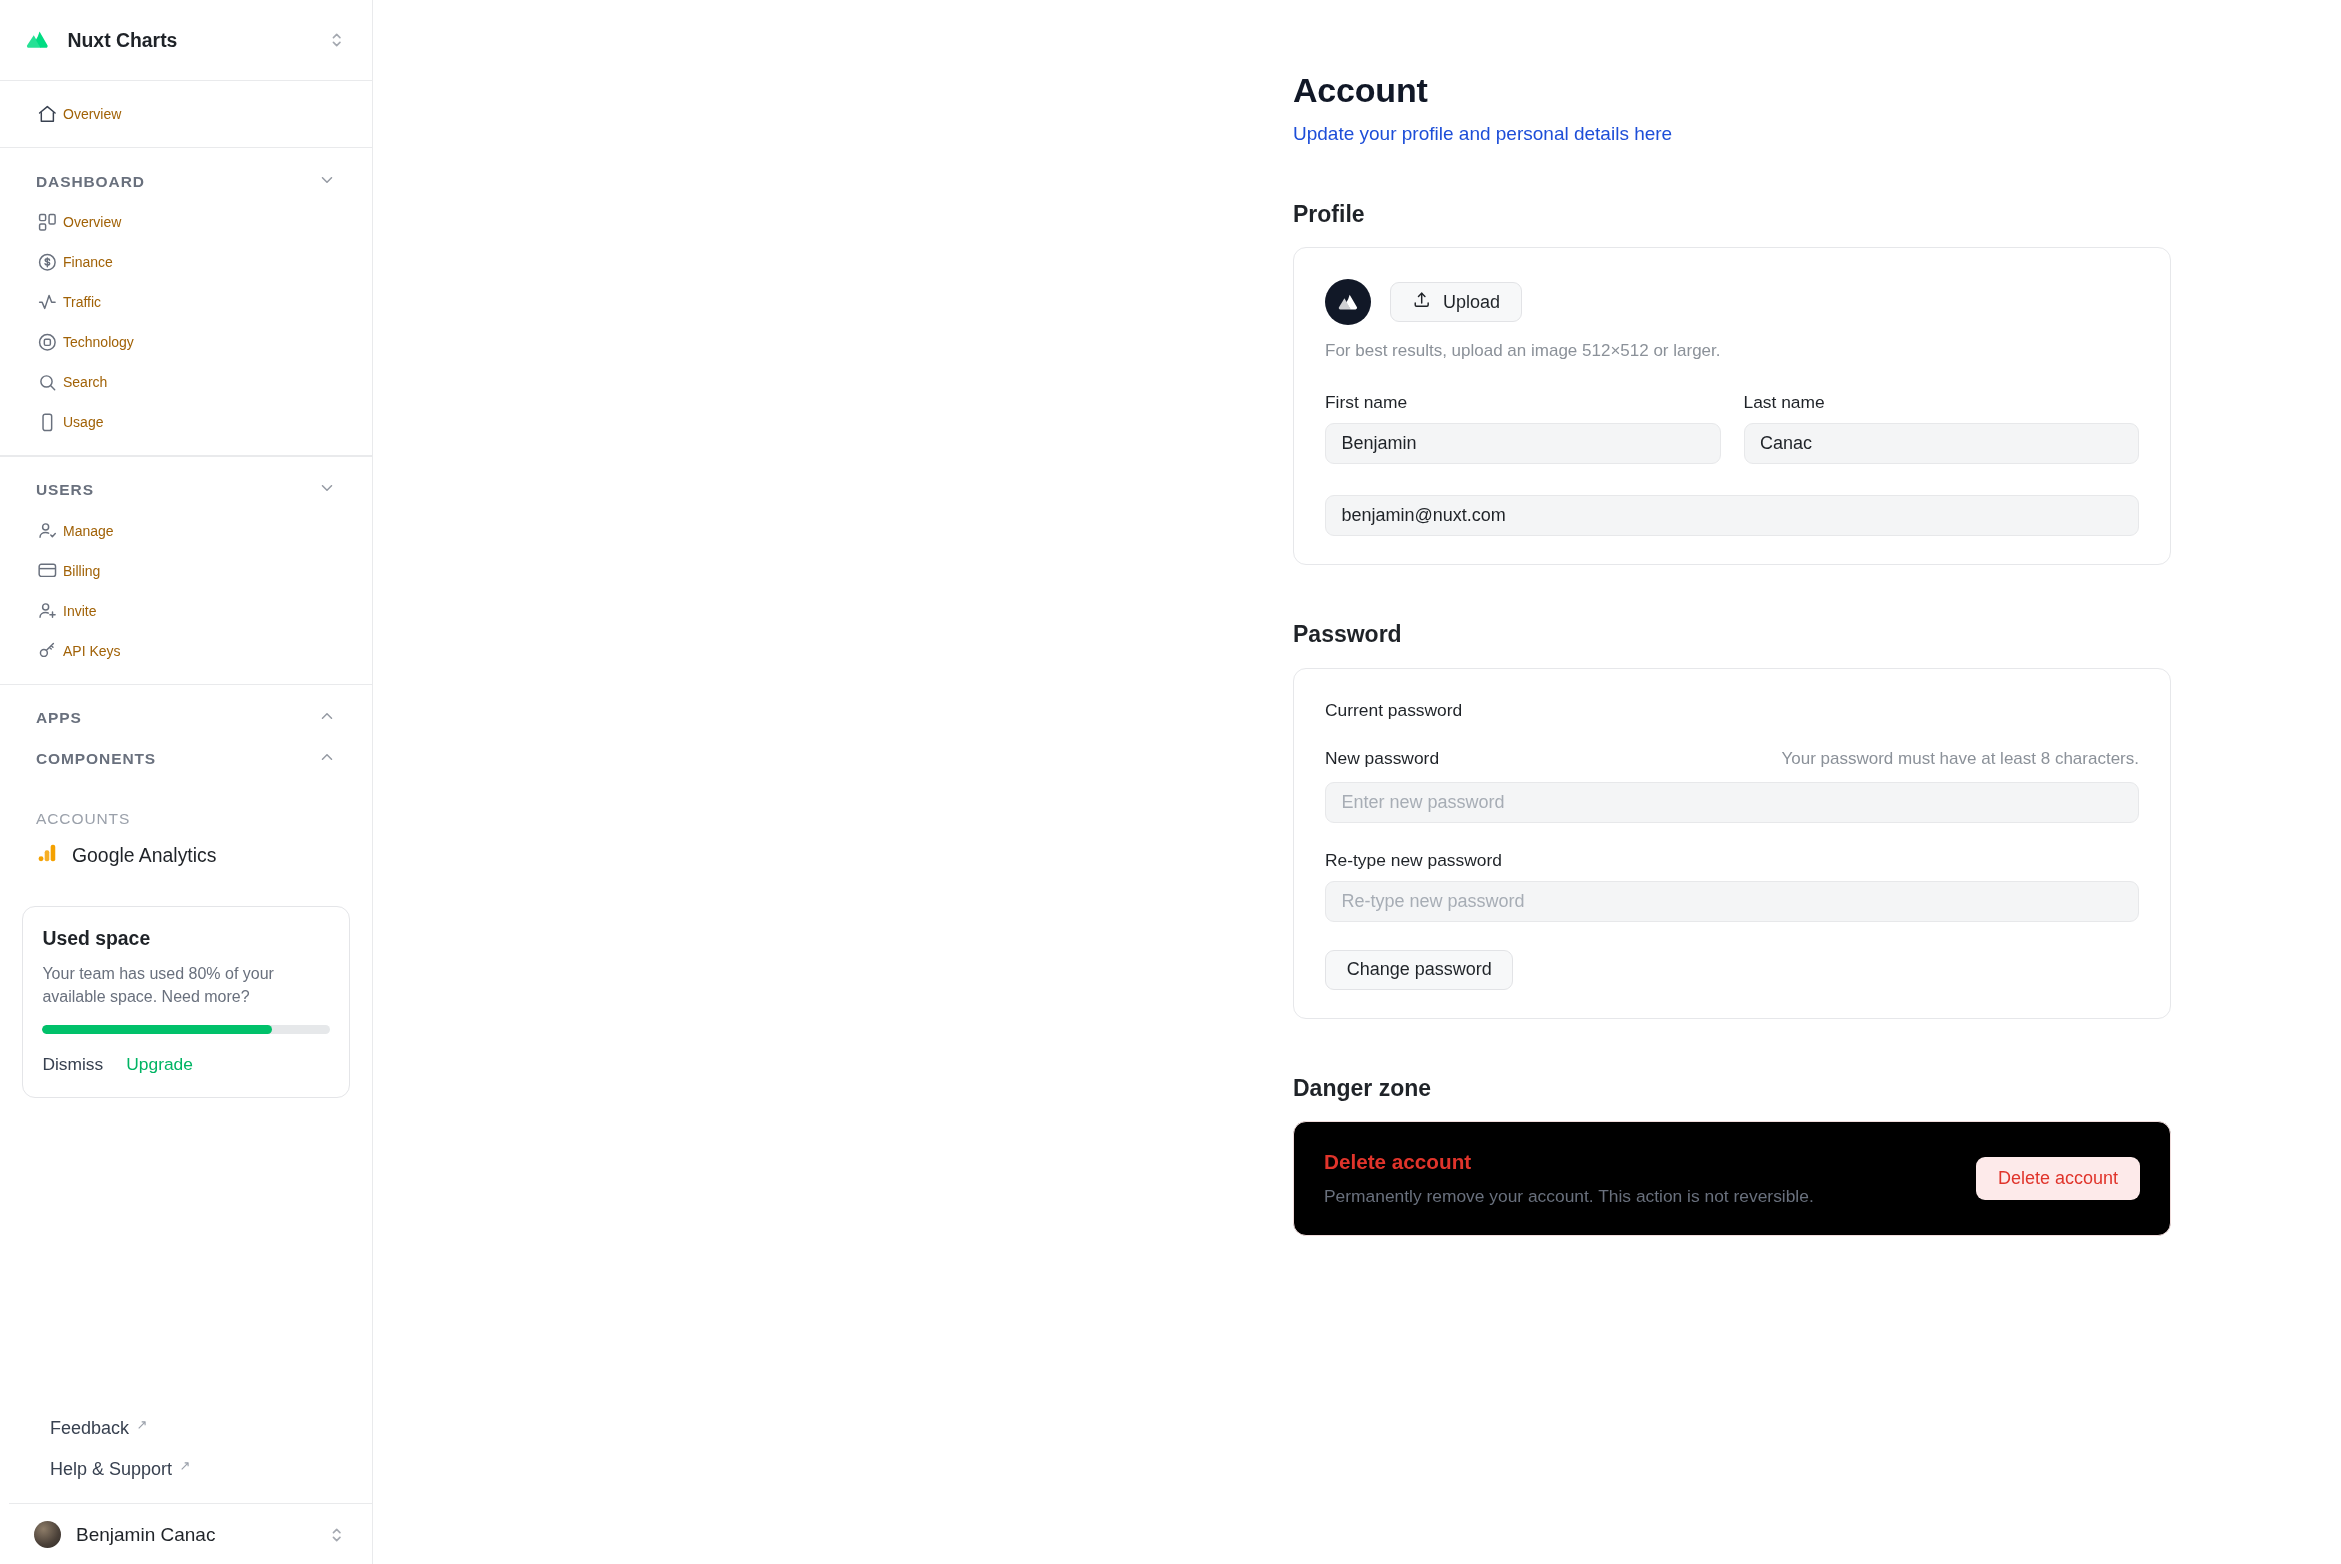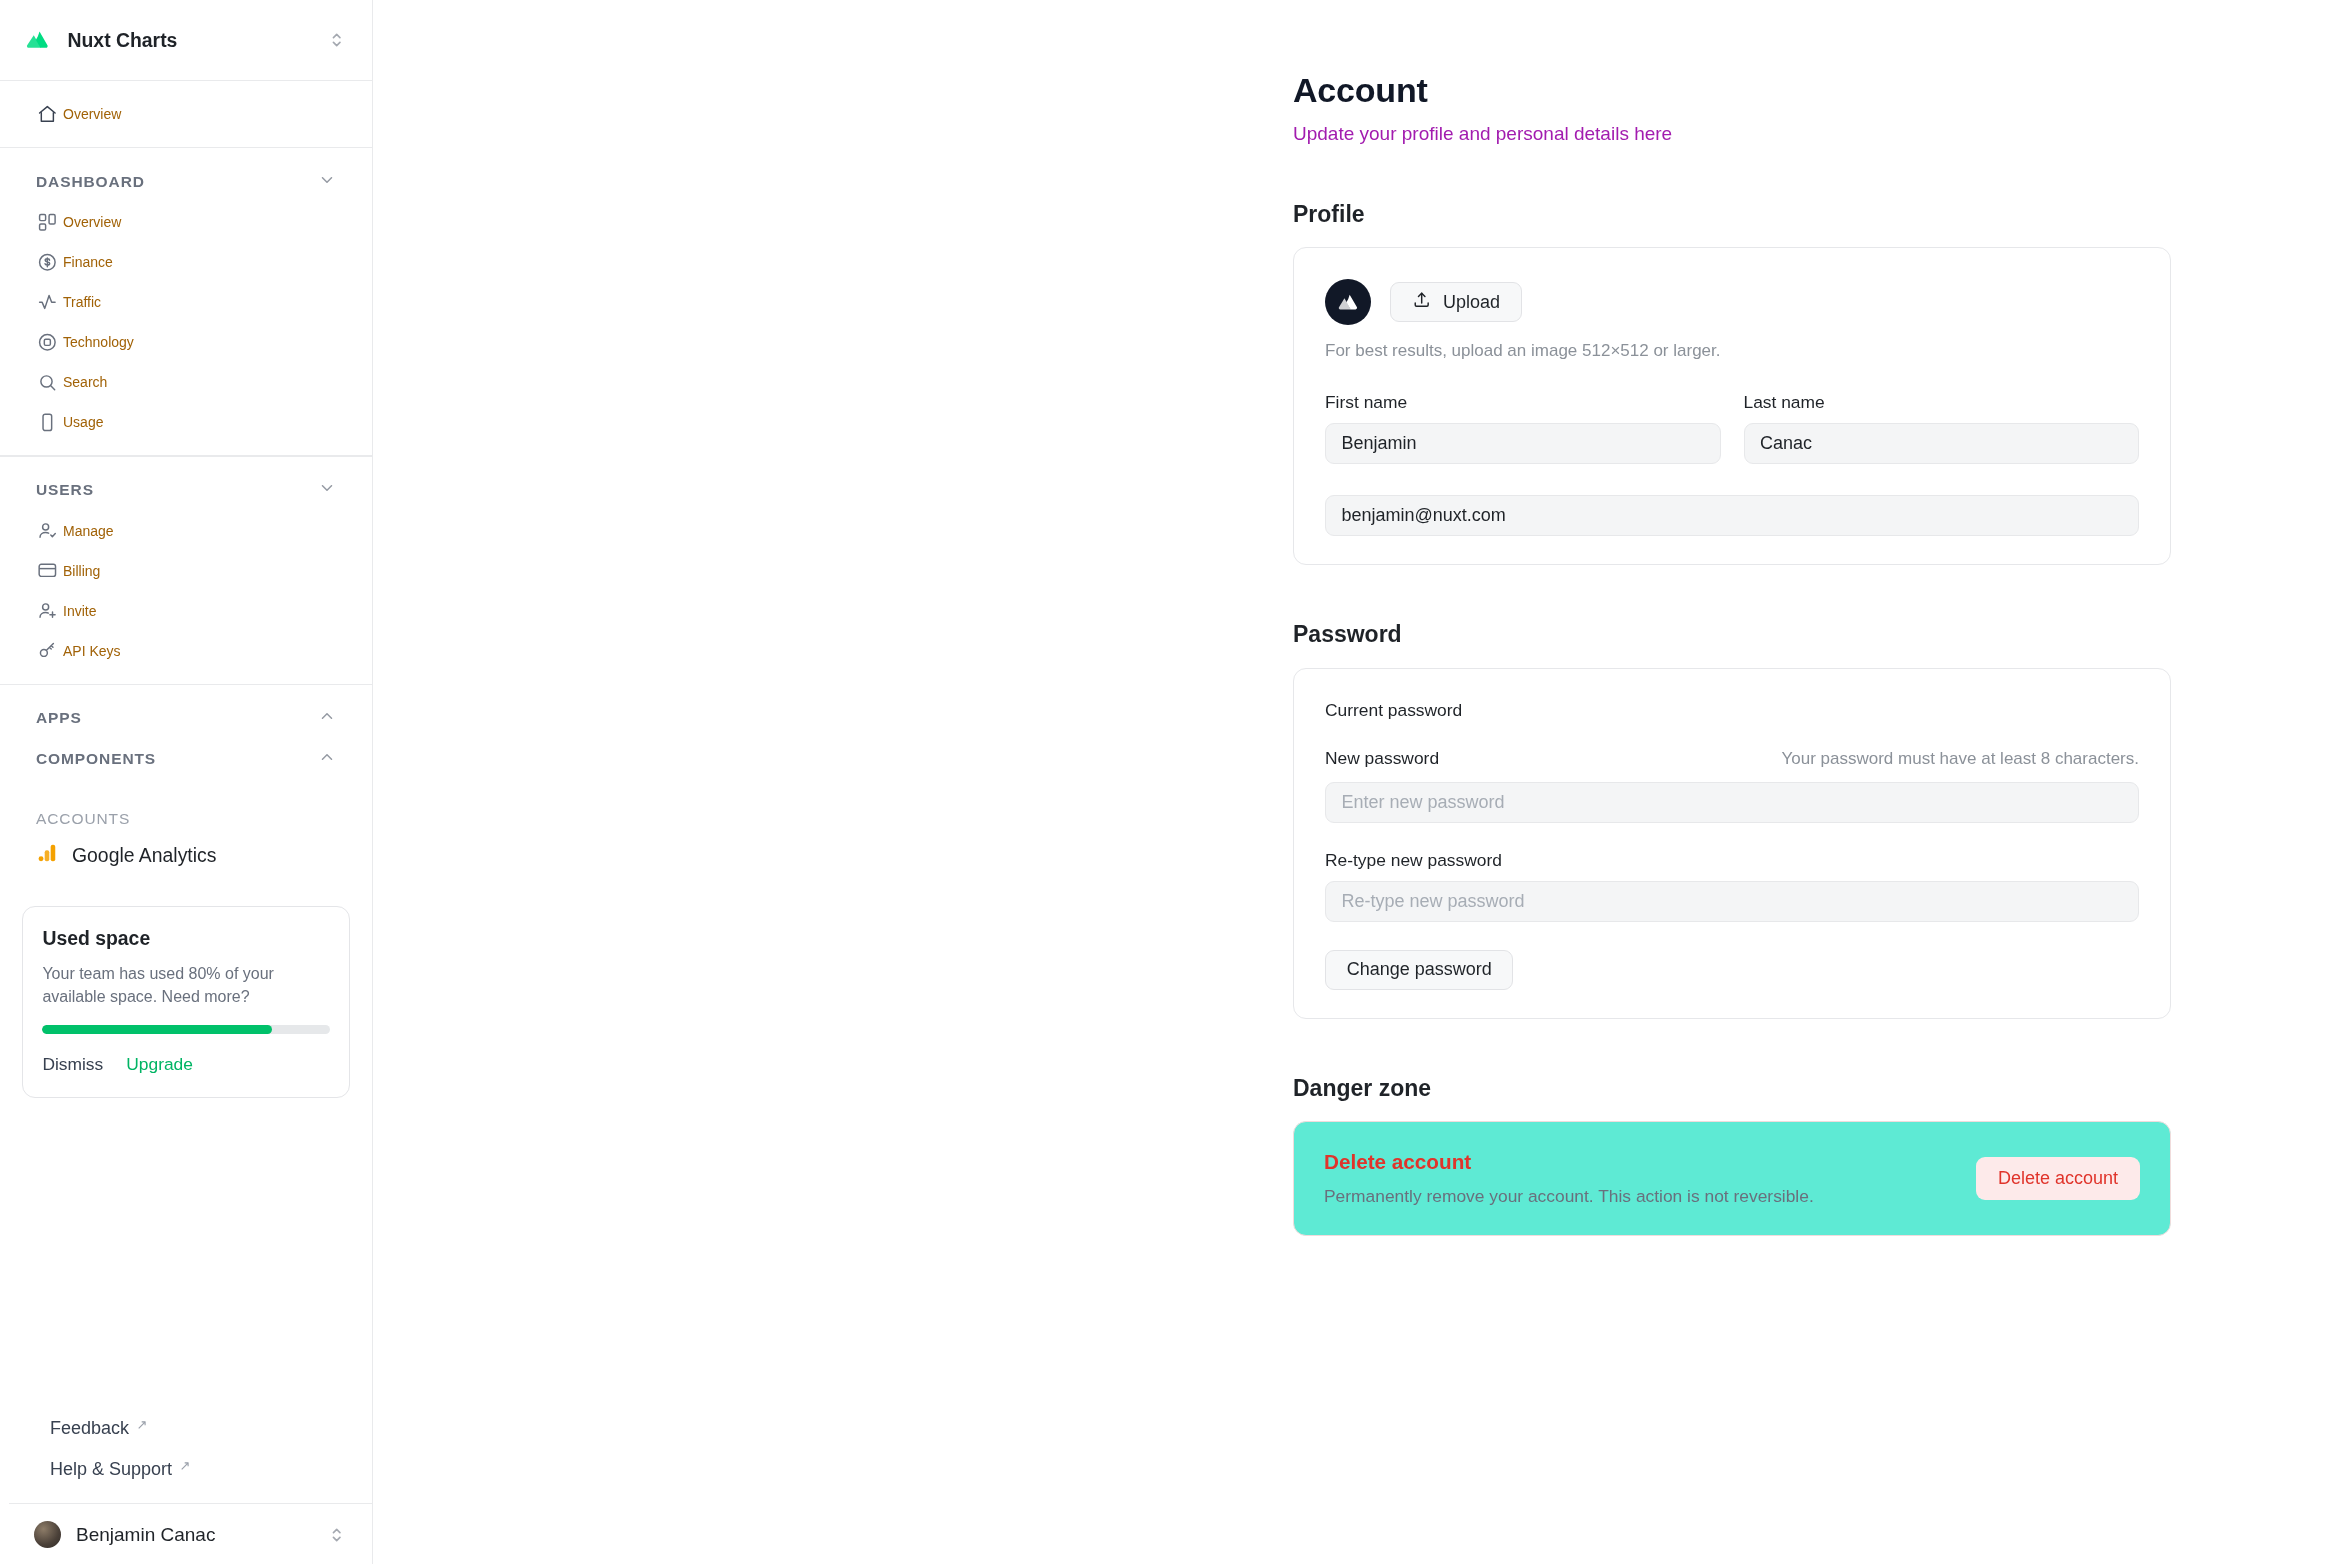--- a/index.html
+++ b/index.html
@@ -99,21 +99,21 @@
     background: radial-gradient(circle at 35% 30%, #8d7c68, #4a4038 60%, #2f2a26);
     flex: none;
   }
   .user-name { font-size: 19px; color: #1f2328; flex: 1; }
 
   
   .main { flex: 1; height: 100%; overflow: hidden; padding: 71px 0 0 0; }
   .main-inner { width: 878px; margin-left: 920px; }
 
   .page-title { font-size: 34px; font-weight: 700; letter-spacing: -0.2px; color: #111827; }
-  .page-sub { font-size: 19px; color: #a21caf; margin-top: 13px; }
+  .page-sub { font-size: 19px; color: #1d4ed8; margin-top: 13px; }
 
   .section-h { font-size: 23px; font-weight: 600; color: #1f2328; margin: 56px 0 19.4px 0; }
 
   .card {
     border: 1.3px solid #e6e7ea; border-radius: 13px;
     background: #fff; padding: 31px 31px 28px 31px;
   }
 
   .upload-row { display: flex; align-items: center; gap: 19.4px; }
   .ava-lg {
@@ -140,21 +140,21 @@
     background: #f4f5f6; border: 1.3px solid #e7e8ea; border-radius: 9px;
     font-size: 18px; color: #1f2328; padding: 0 15.5px;
     font-family: inherit; outline: none;
   }
   .finput::placeholder { color: #a7adb5; }
 
   .label-row { display: flex; align-items: baseline; justify-content: space-between; margin-bottom: 13px; }
   .helper { font-size: 17px; color: #8b9199; }
 
   .danger-card {
-    border: 1.3px solid #f0dcdc; border-radius: 13px; background: #5eead4;
+    border: 1.3px solid #f0dcdc; border-radius: 13px; background: #000000;
     padding: 28px 30px;
     display: flex; align-items: center; justify-content: space-between; gap: 26px;
   }
   .danger-title { font-size: 20.7px; font-weight: 700; color: #e0342b; }
   .danger-sub { font-size: 17.4px; color: #69707d; margin-top: 11.6px; }
   .btn-danger {
     height: 43px; padding: 0 22px; border-radius: 9px;
     background: #fdeaea; border: none; color: #e0342b;
     font-size: 18px; font-family: inherit; cursor: pointer; flex: none;
   }

